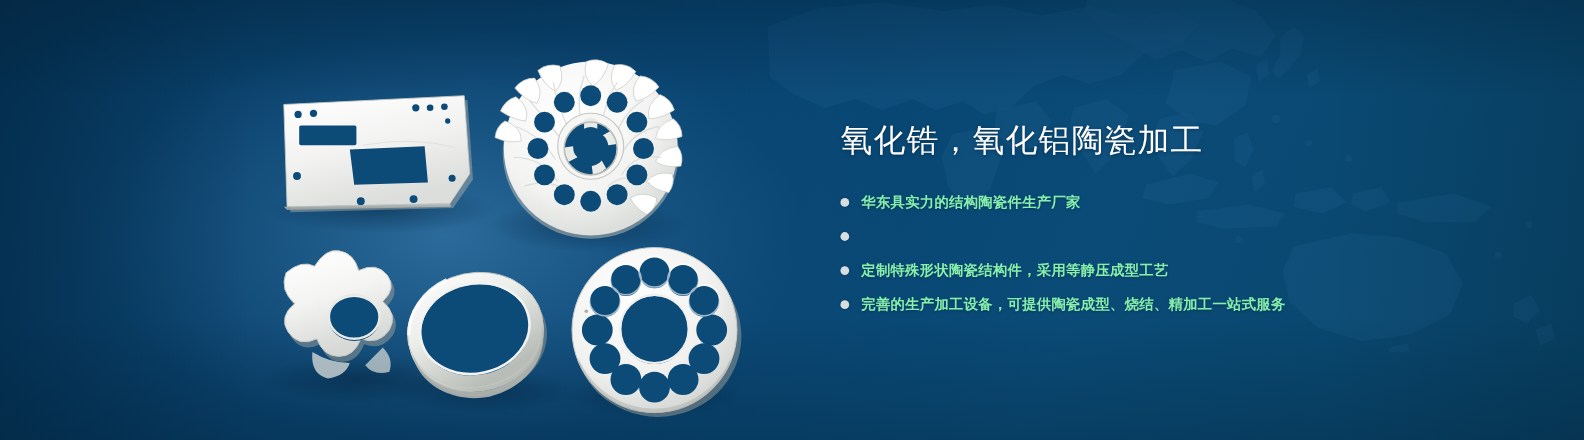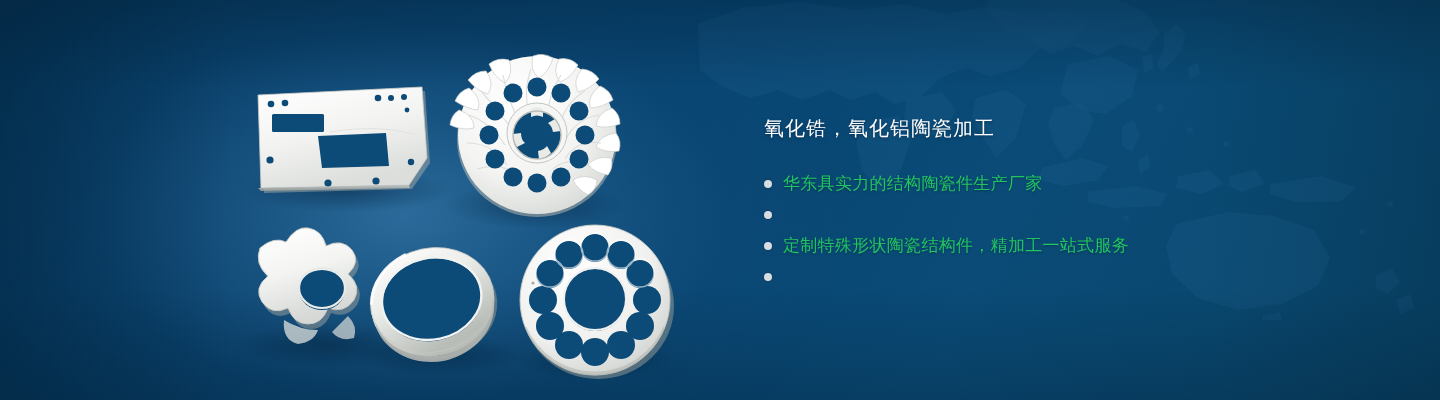--- a/index.html
+++ b/index.html
@@ -63,21 +63,21 @@
 
   
   .copy {
     position: absolute;
     left: 764px;
     top: 108px;
     width: 640px;
   }
   .headline {
     color: #ffffff;
-    font-size: 20px;
+    font-size: 29px;
     line-height: 40px;
     letter-spacing: 1px;
     font-weight: 400;
     white-space: nowrap;
     text-shadow: 0 1px 3px rgba(0,20,40,0.45);
     margin: 0;
   }
   .bullets {
     list-style: none;
     margin: 25px 0 0 0;
@@ -92,26 +92,27 @@
   .bullet-dot {
     flex: 0 0 auto;
     width: 8px;
     height: 8px;
     border-radius: 50%;
     background: #d8dde2;
     margin-right: 11px;
     box-shadow: 0 0 2px rgba(0,0,0,0.25);
   }
   .bullet-text {
-    color: #22c55e;
-    font-size: 17px;
+    color: #86efac;
+    font-size: 13px;
     line-height: 22px;
     letter-spacing: 0.3px;
     white-space: nowrap;
     text-shadow: 0 1px 2px rgba(0,20,40,0.35);
+    font-weight: bold;
   }
 </style>
 </head>
 <body>
 
 <div class="banner">
 
   <div class="bg-base2"></div>
   <div class="bg-glow"></div>
 
@@ -372,21 +373,22 @@
     <ul class="bullets">
       <li class="bullet">
         <span class="bullet-dot"></span>
         <span class="bullet-text">华东具实力的结构陶瓷件生产厂家</span>
       </li>
       <li class="bullet">
         <span class="bullet-dot"></span>
       </li>
       <li class="bullet">
         <span class="bullet-dot"></span>
-        <span class="bullet-text">定制特殊形状陶瓷结构件，精加工一站式服务</span>
+        <span class="bullet-text">定制特殊形状陶瓷结构件，采用等静压成型工艺</span>
       </li>
       <li class="bullet">
         <span class="bullet-dot"></span>
+        <span class="bullet-text">完善的生产加工设备，可提供陶瓷成型、烧结、精加工一站式服务</span>
       </li>
     </ul>
   </div>
 
 </div>
 
 </body></html>

